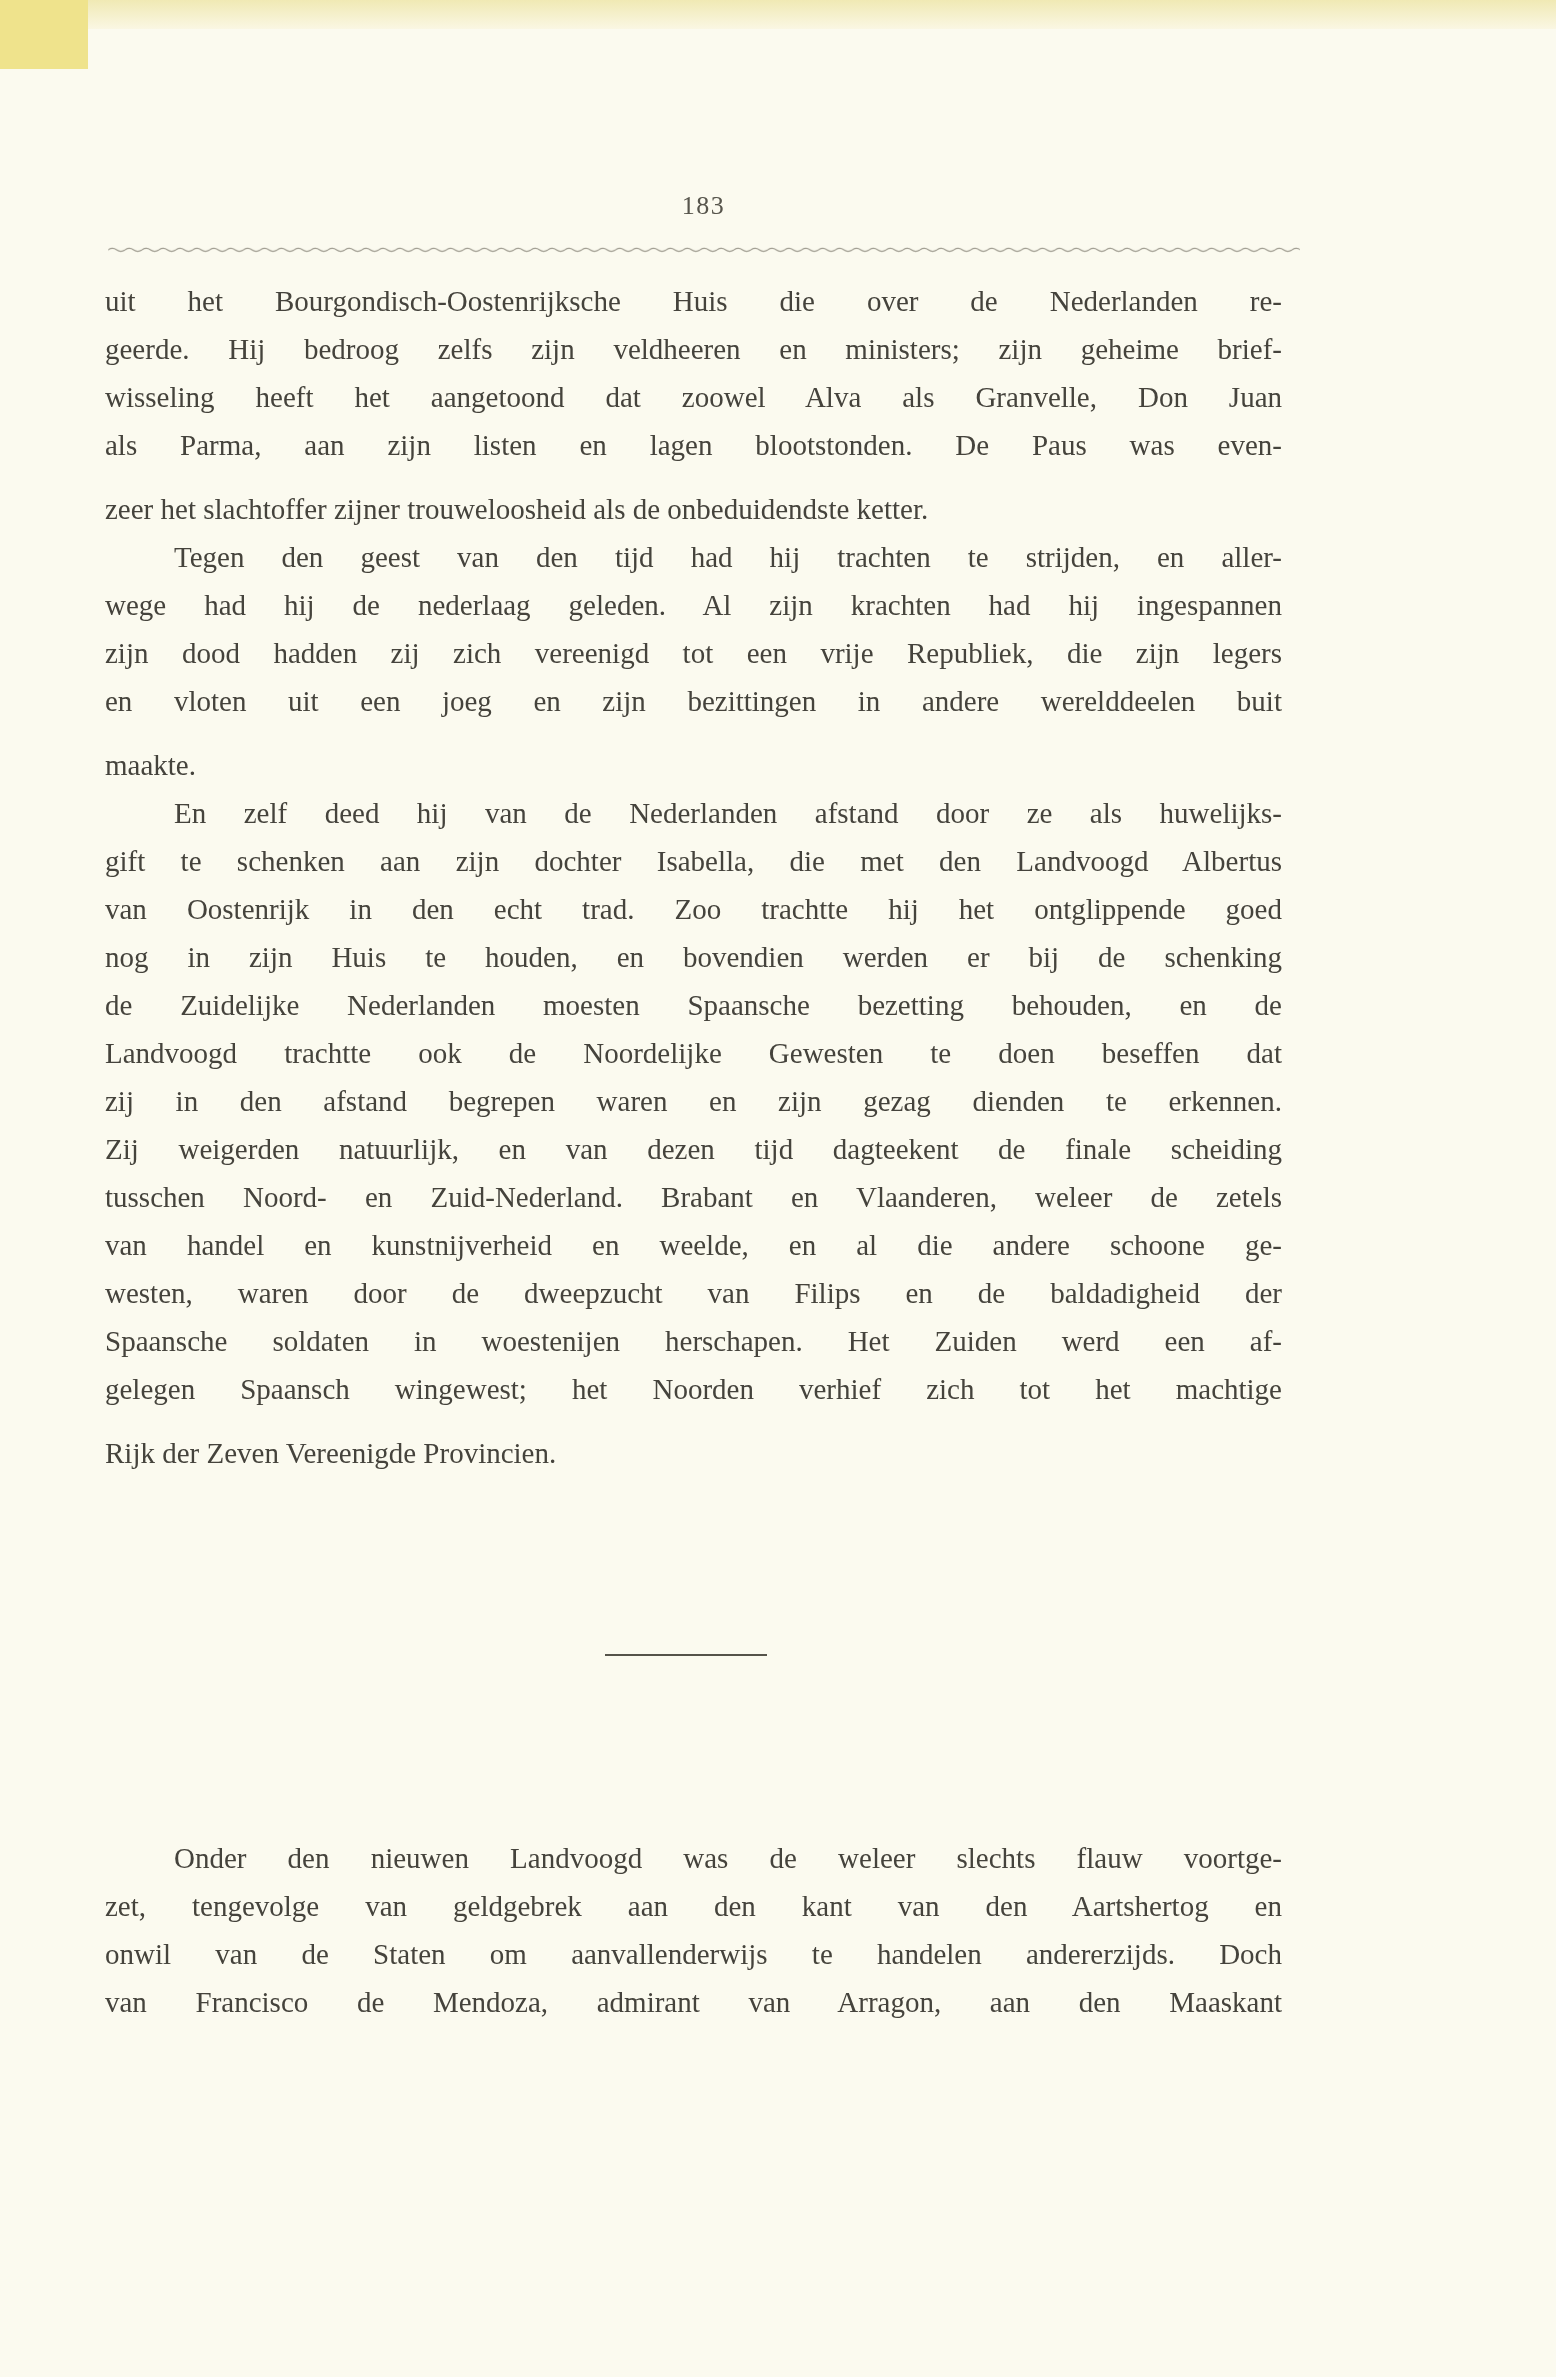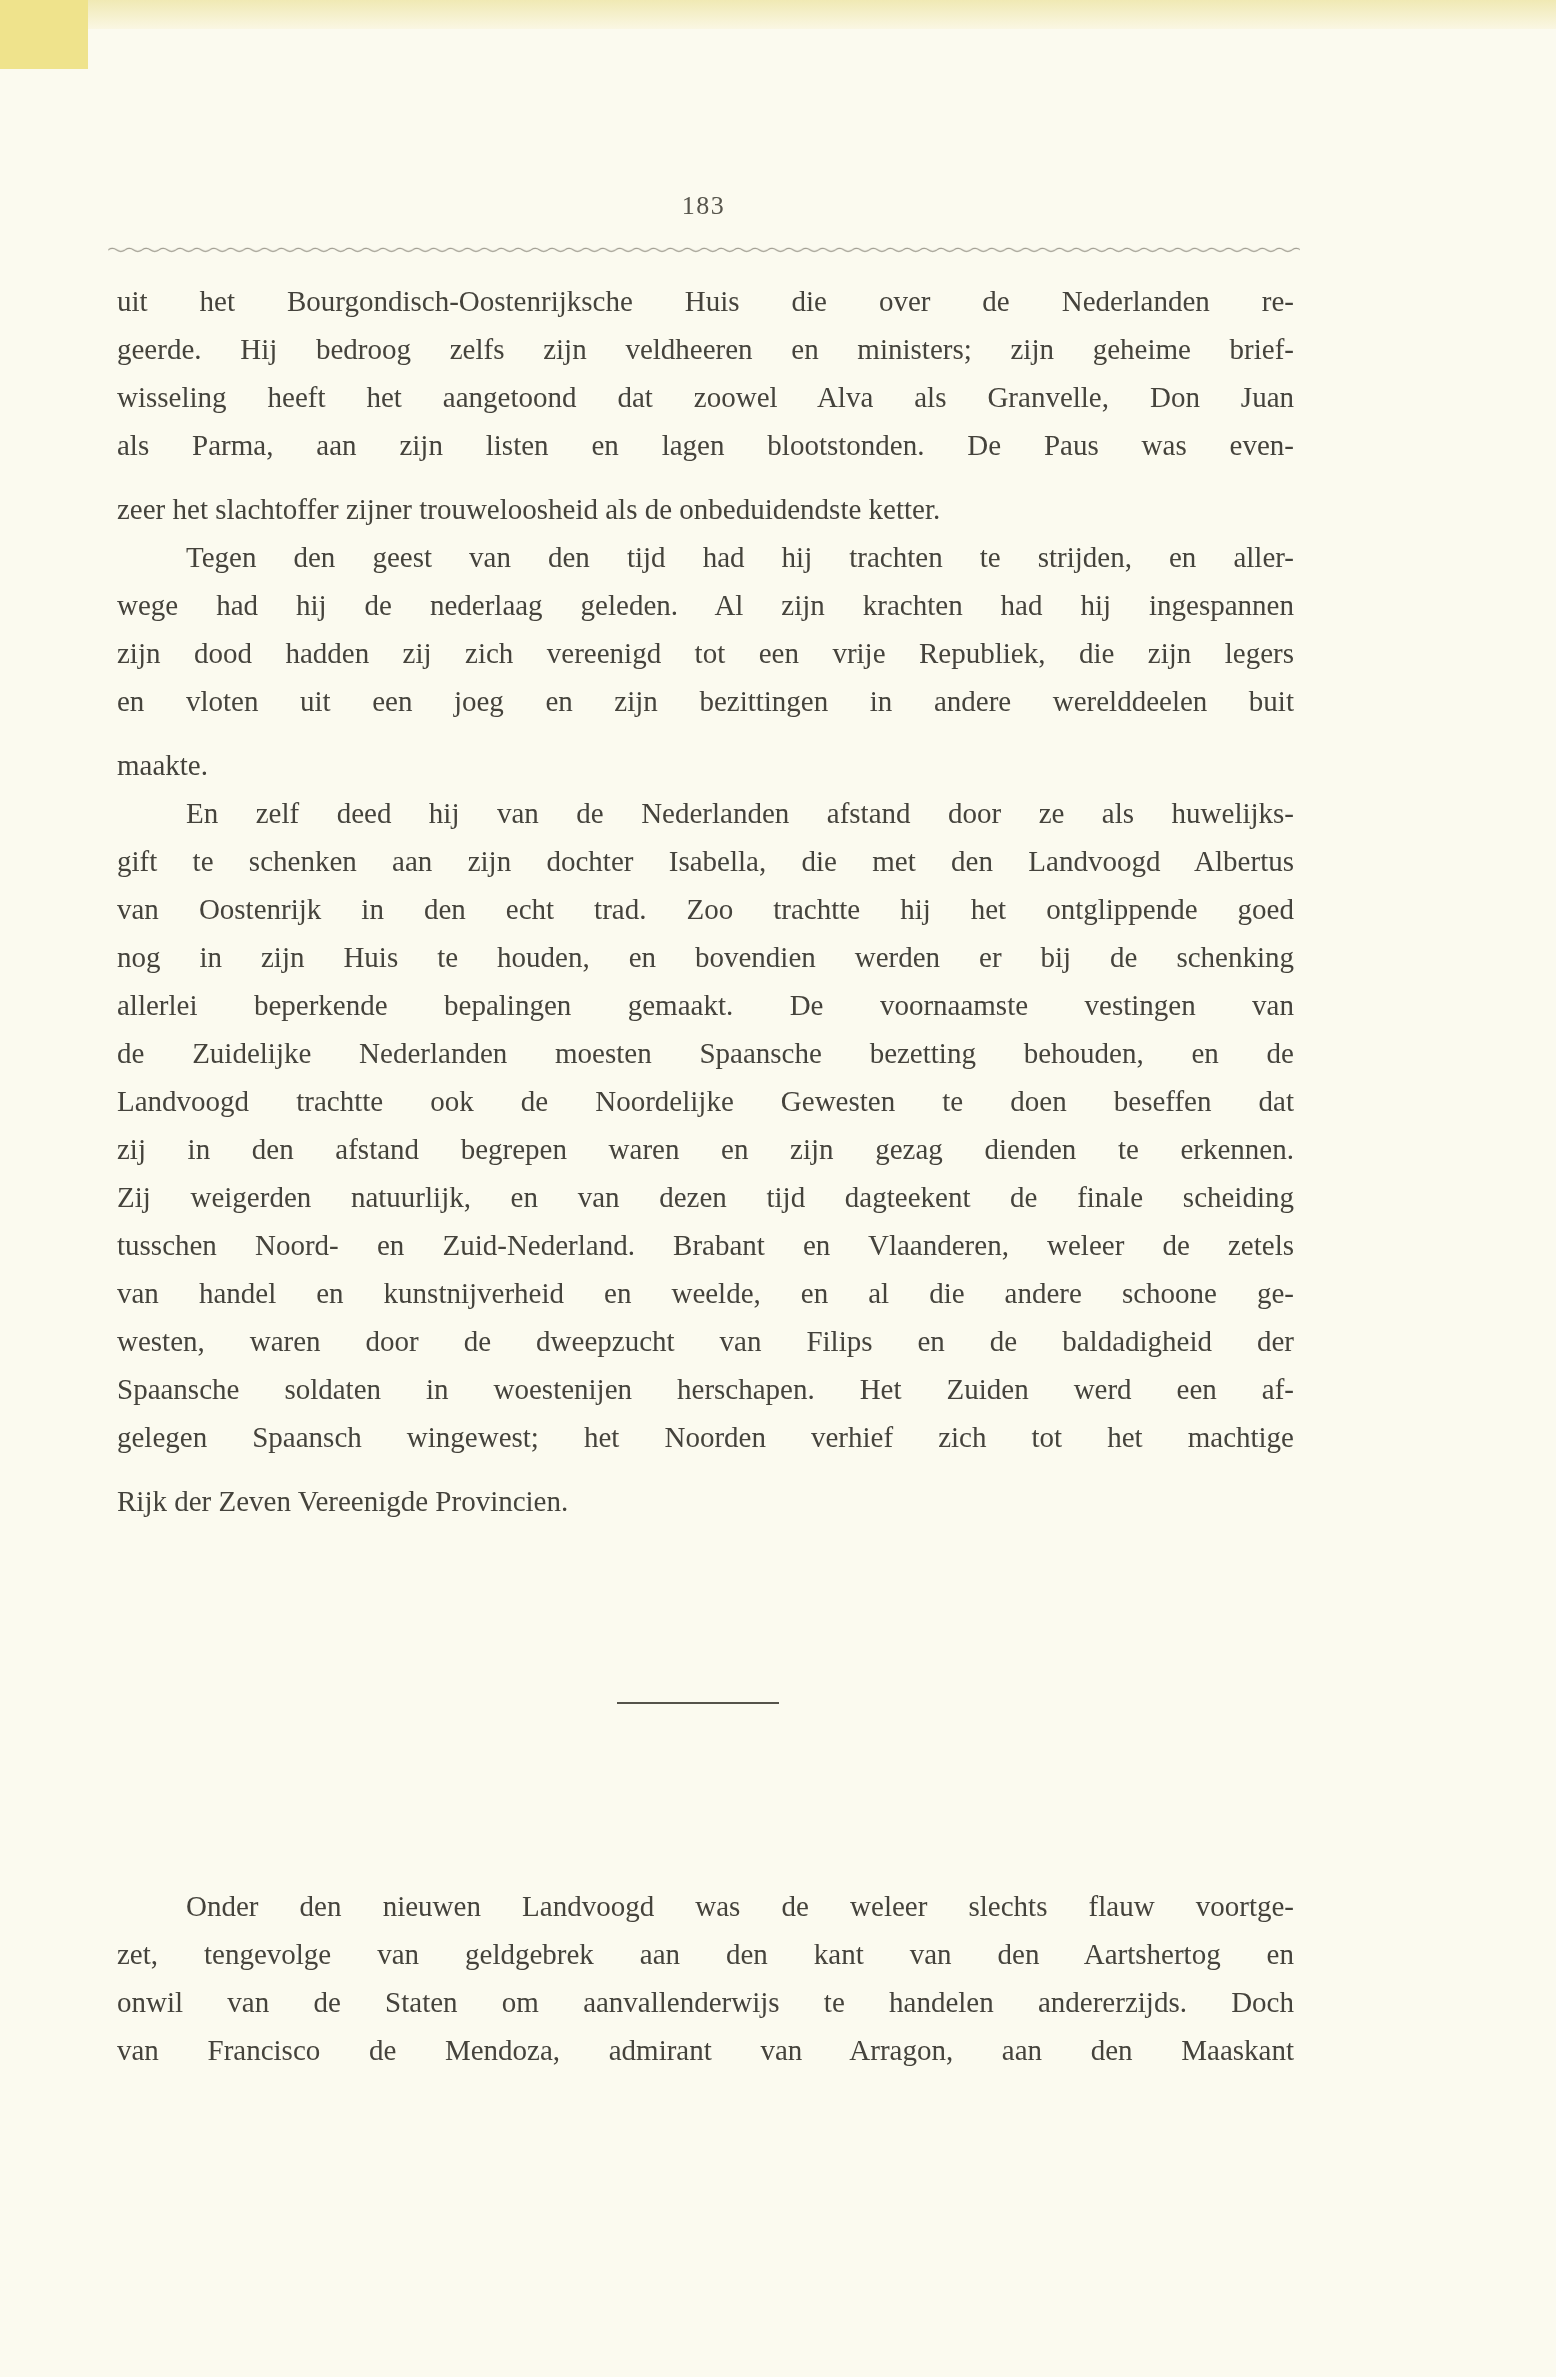--- a/index.html
+++ b/index.html
@@ -45,21 +45,21 @@
     color: #57554c;
   }
   .wavy {
     position: absolute;
     top: 246px;
     left: 108px;
   }
   .text-block {
     position: absolute;
     top: 277px;
-    left: 117px;
+    left: 105px;
     width: 1177px;
     font-size: 29px;
     line-height: 48px;
   }
   .para { margin: 0; }
   .para .line {
     text-align: justify;
     text-align-last: justify;
     overflow: hidden;
     white-space: normal;
@@ -109,21 +109,20 @@
         <div class="line">wege had hij de nederlaag geleden. Al zijn krachten had hij ingespannen</div>
         <div class="line">zijn dood hadden zij zich vereenigd tot een vrije Republiek, die zijn legers</div>
         <div class="line">en vloten uit een joeg en zijn bezittingen in andere werelddeelen buit</div>
         <div class="line last">maakte.</div>
       </div>
       <div class="para indent">
         <div class="line">En zelf deed hij van de Nederlanden afstand door ze als huwelijks-</div>
         <div class="line">gift te schenken aan zijn dochter Isabella, die met den Landvoogd Albertus</div>
         <div class="line">van Oostenrijk in den echt trad. Zoo trachtte hij het ontglippende goed</div>
         <div class="line">nog in zijn Huis te houden, en bovendien werden er bij de schenking</div>
-        <div class="line">allerlei beperkende bepalingen gemaakt. De voornaamste vestingen van</div>
         <div class="line">de Zuidelijke Nederlanden moesten Spaansche bezetting behouden, en de</div>
         <div class="line">Landvoogd trachtte ook de Noordelijke Gewesten te doen beseffen dat</div>
         <div class="line">zij in den afstand begrepen waren en zijn gezag dienden te erkennen.</div>
         <div class="line">Zij weigerden natuurlijk, en van dezen tijd dagteekent de finale scheiding</div>
         <div class="line">tusschen Noord- en Zuid-Nederland. Brabant en Vlaanderen, weleer de zetels</div>
         <div class="line">van handel en kunstnijverheid en weelde, en al die andere schoone ge-</div>
         <div class="line">westen, waren door de dweepzucht van Filips en de baldadigheid der</div>
         <div class="line">Spaansche soldaten in woestenijen herschapen. Het Zuiden werd een af-</div>
         <div class="line">gelegen Spaansch wingewest; het Noorden verhief zich tot het machtige</div>
         <div class="line last">Rijk der Zeven Vereenigde Provincien.</div>

